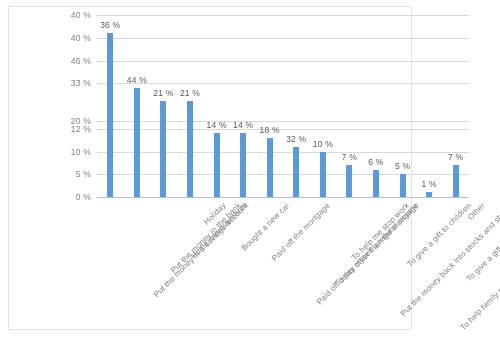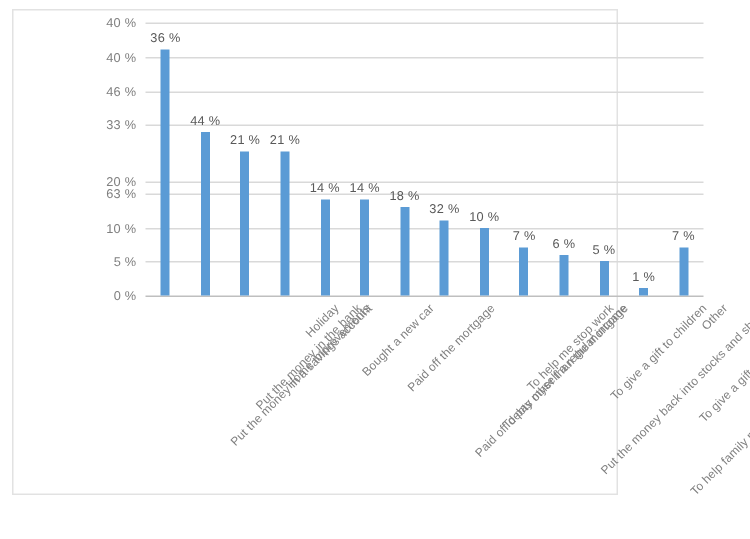--- a/index.html
+++ b/index.html
@@ -120,21 +120,21 @@
         <div class="gridline" style="top: 45.5px;">
           <span class="ytick">46 %</span>
         </div>
         <div class="gridline" style="top: 68.25px;">
           <span class="ytick">33 %</span>
         </div>
         <div class="gridline" style="top: 91px; margin-top: 15px;">
           <span class="ytick">20 %</span>
         </div>
         <div class="gridline" style="top: 113.75px;">
-          <span class="ytick">63 %</span>
+          <span class="ytick">12 %</span>
         </div>
         <div class="gridline" style="top: 136.5px;">
           <span class="ytick">10 %</span>
         </div>
         <div class="gridline" style="top: 159.25px;">
           <span class="ytick">5 %</span>
         </div>
         <div class="gridline axis-zero" style="top: 182px;">
           <span class="ytick">0 %</span>
         </div>

